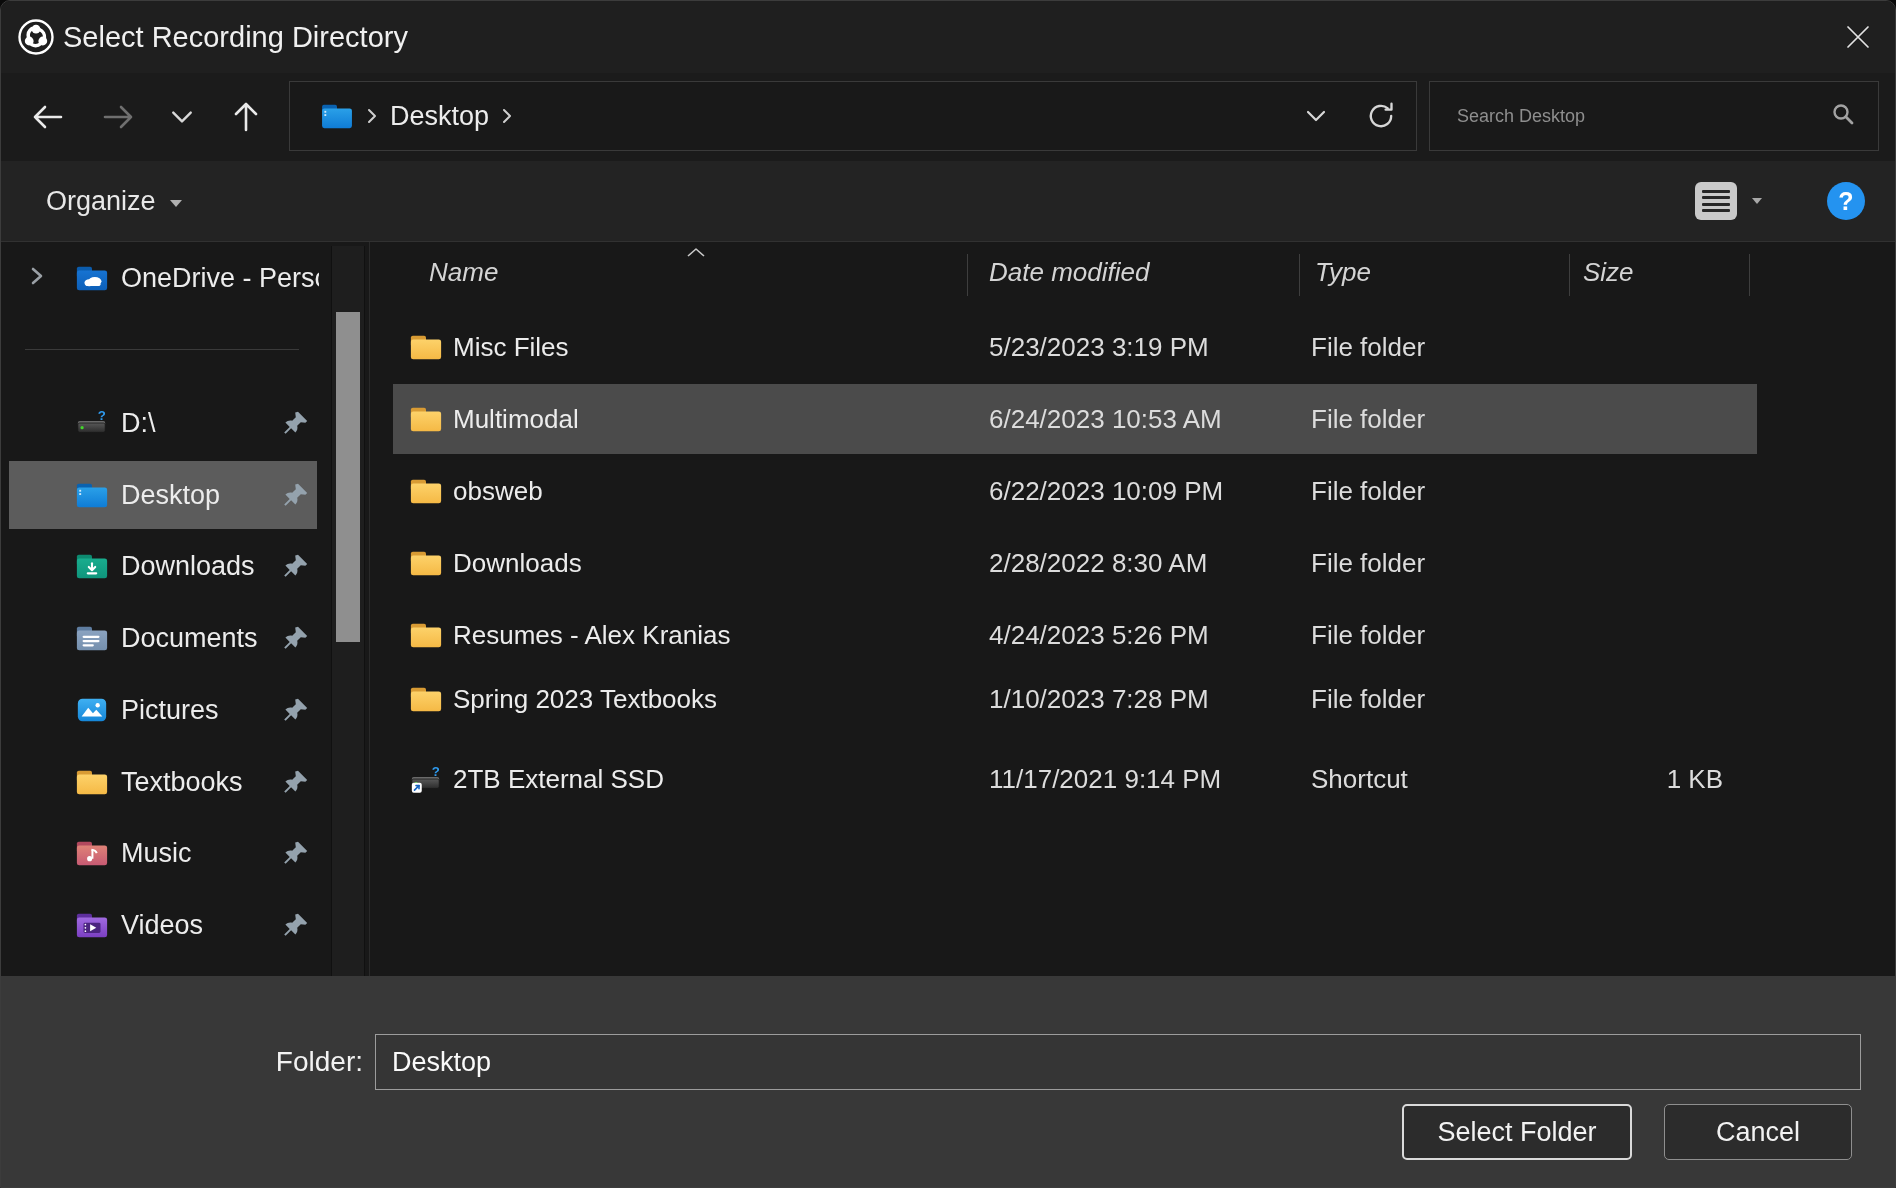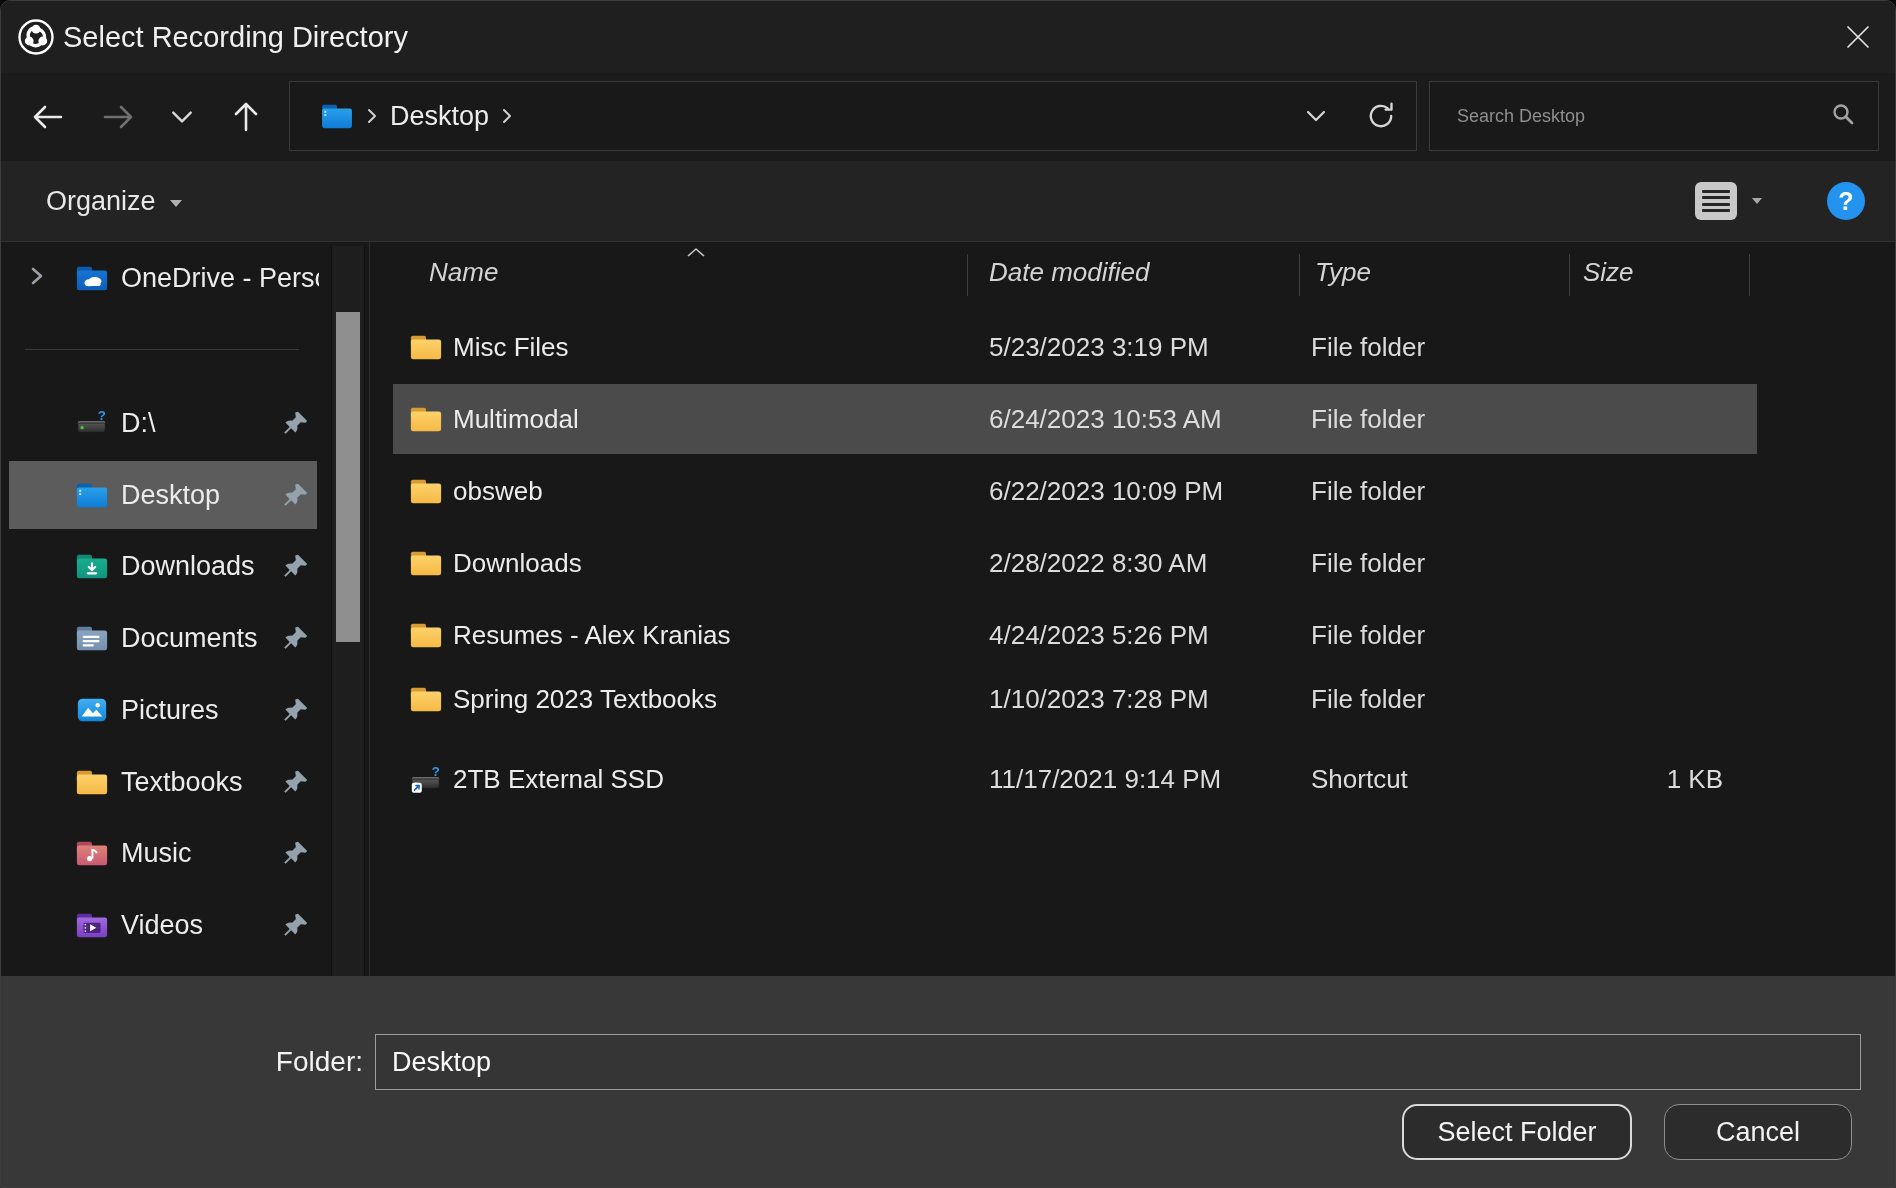--- a/index.html
+++ b/index.html
@@ -80,21 +80,21 @@
   .c-type{left:940px;}
   .c-size{left:1180px;width:172px;text-align:right;}
 
   
   .footer{position:absolute;left:0;top:975px;width:100%;height:213px;background:var(--footer-bg,#383838);}
   .f-label{position:absolute;left:0;top:58px;width:362px;height:56px;line-height:56px;text-align:right;
            font-size:28px;color:#f2f2f2;}
   .f-input{position:absolute;left:374px;top:58px;width:1486px;height:56px;background:#353535;
            border:1px solid #9c9c9c;display:flex;align-items:center;}
   .f-input span{margin-left:16px;font-size:27px;color:#fafafa;}
-  .btn{position:absolute;top:128px;height:56px;background:#2c2c2c;border-radius:15px;color:#f2f2f2;
+  .btn{position:absolute;top:128px;height:56px;background:#2c2c2c;border-radius:5px;color:#f2f2f2;
        font-size:27px;display:flex;align-items:center;justify-content:center;}
   .btn.primary{left:1401px;width:230px;border:2px solid #dadada;}
   .btn.cancel{left:1663px;width:188px;border:1px solid #8f8f8f;}
 </style>
 </head>
 <body>
 
 <div class="win">
 
   <div class="titlebar">

